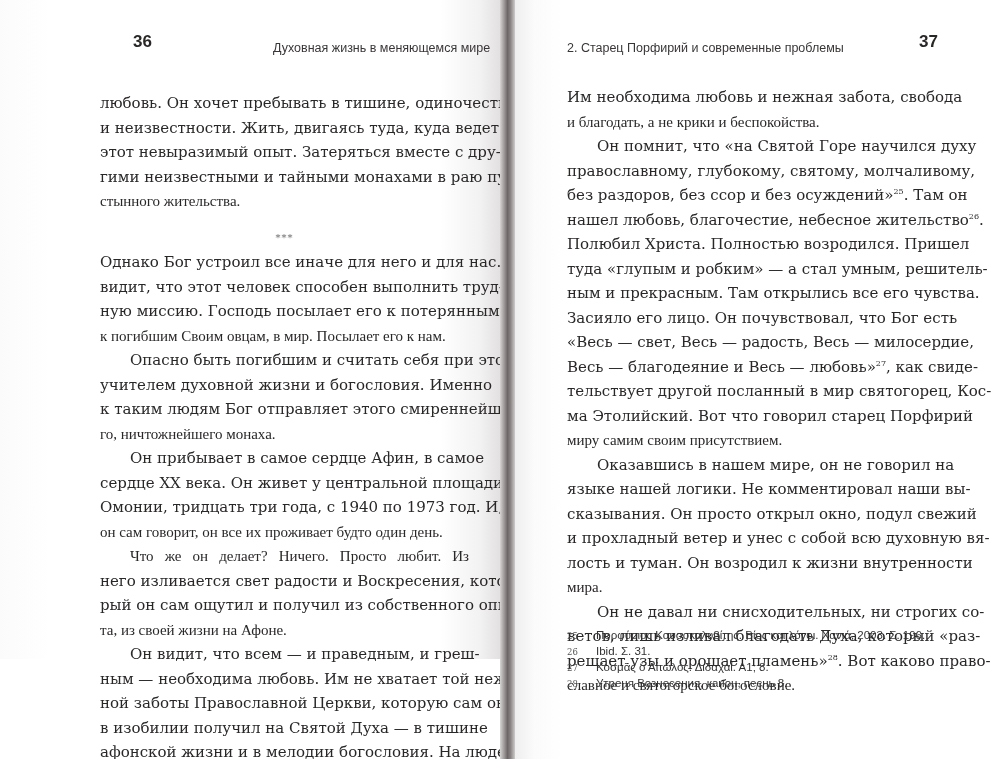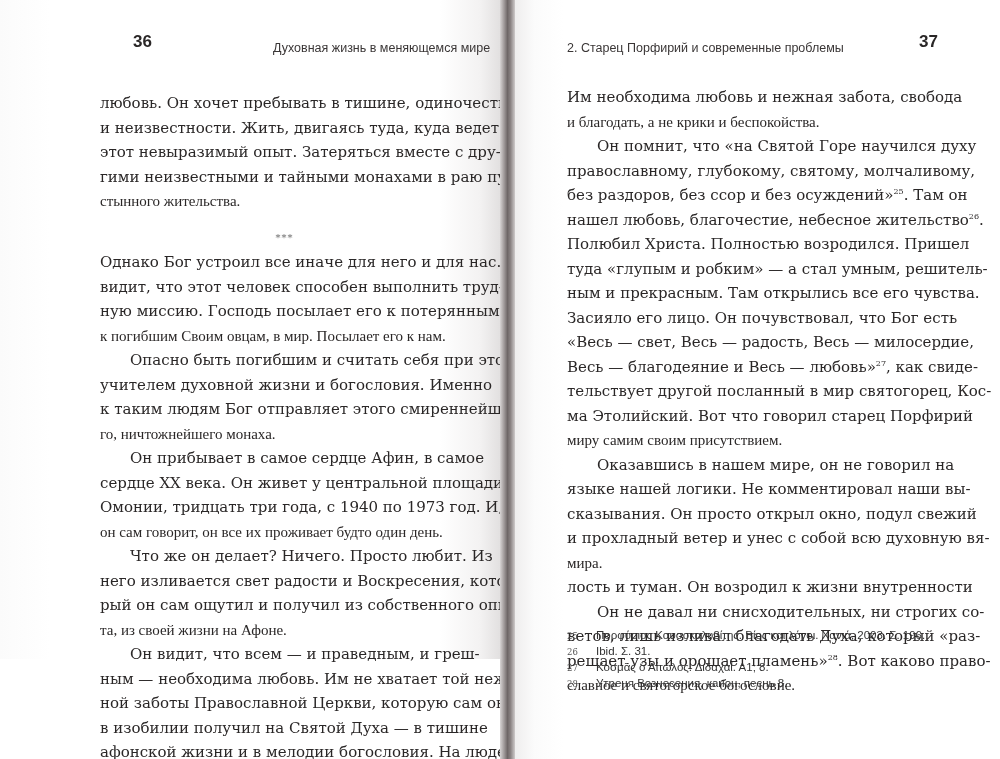--- a/index.html
+++ b/index.html
@@ -85,21 +85,21 @@
           <span class="line">к таким людям Бог отправляет этого смиреннейше-</span>
           <span class="line last">го, ничтожнейшего монаха.</span>
         </p>
         <p class="indent" style="text-indent: 0px;">
           <span class="line" style="padding-left: 30px;">Он прибывает в самое сердце Афин, в самое</span>
           <span class="line">сердце XX века. Он живет у центральной площади,</span>
           <span class="line">Омонии, тридцать три года, с 1940 по 1973 год. И, как</span>
           <span class="line last">он сам говорит, он все их проживает будто один день.</span>
         </p>
         <p class="indent" style="text-indent: 0px;">
-          <span class="line" style="padding-left: 30px;">Что же он делает? Ничего. Просто любит. Из</span>
+          <span class="line" style="padding-left: 30px; font-family: Liberation Serif, serif;">Что же он делает? Ничего. Просто любит. Из</span>
           <span class="line">него изливается свет радости и Воскресения, кото-</span>
           <span class="line">рый он сам ощутил и получил из собственного опы-</span>
           <span class="line last">та, из своей жизни на Афоне.</span>
         </p>
         <p class="indent" style="text-indent: 0px;">
           <span class="line" style="padding-left: 30px;">Он видит, что всем — и праведным, и греш-</span>
           <span class="line">ным — необходима любовь. Им не хватает той неж-</span>
           <span class="line">ной заботы Православной Церкви, которую сам он</span>
           <span class="line">в изобилии получил на Святой Духа — в тишине</span>
           <span class="line">афонской жизни и в мелодии богословия. На людей</span>
@@ -131,22 +131,22 @@
         <span class="line">Весь — благодеяние и Весь — любовь»<sup>27</sup>, как свиде-</span>
         <span class="line">тельствует другой посланный в мир святогорец, Кос-</span>
         <span class="line">ма Этолийский. Вот что говорил старец Порфирий</span>
         <span class="line last">миру самим своим присутствием.</span>
       </p>
       <p class="indent" style="text-indent: 0px;">
         <span class="line" style="padding-left: 30px;">Оказавшись в нашем мире, он не говорил на</span>
         <span class="line">языке нашей логики. Не комментировал наши вы-</span>
         <span class="line">сказывания. Он просто открыл окно, подул свежий</span>
         <span class="line">и прохладный ветер и унес с собой всю духовную вя-</span>
+        <span class="line">лость и туман. Он возродил к жизни внутренности</span>
         <span class="line last">мира.</span>
-        <span class="line">лость и туман. Он возродил к жизни внутренности</span>
       </p>
       <p class="indent" style="text-indent: 0px;">
         <span class="line" style="padding-left: 30px;">Он не давал ни снисходительных, ни строгих со-</span>
         <span class="line">ветов, лишь изливал благодать Духа, который «раз-</span>
         <span class="line">решает узы и орошает пламень»<sup>28</sup>. Вот каково право-</span>
         <span class="line last">славное и святогорское богословие.</span>
       </p>
     </div>
 
   <div class="footnotes" id="footnotes">

